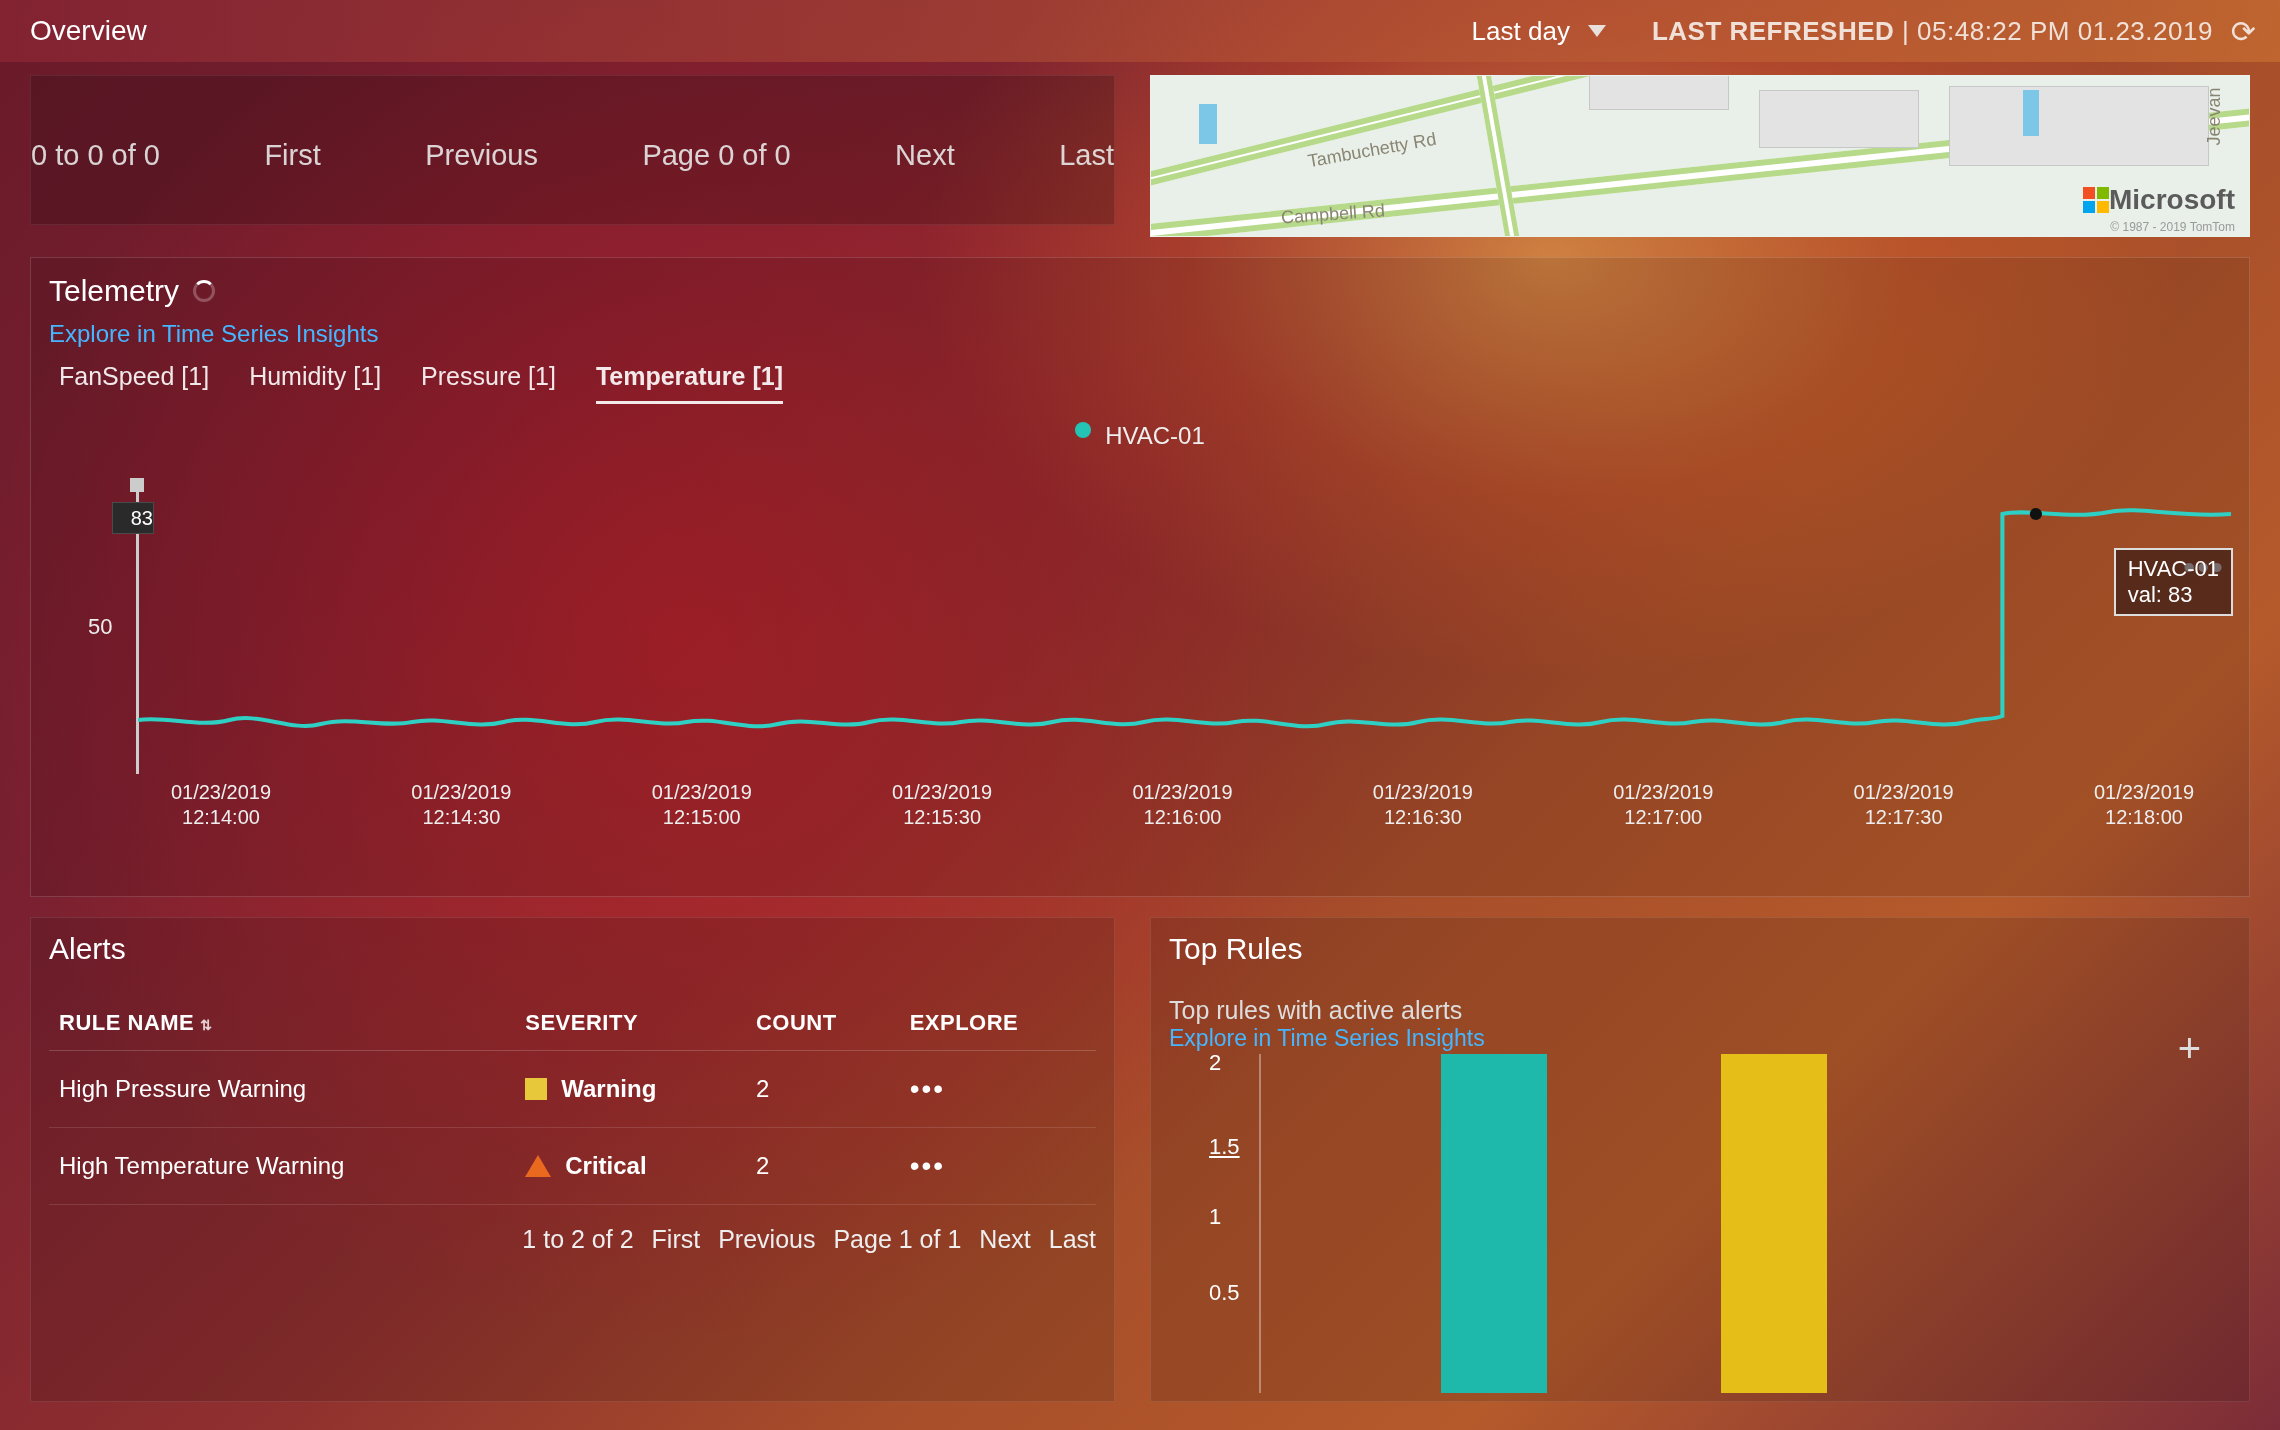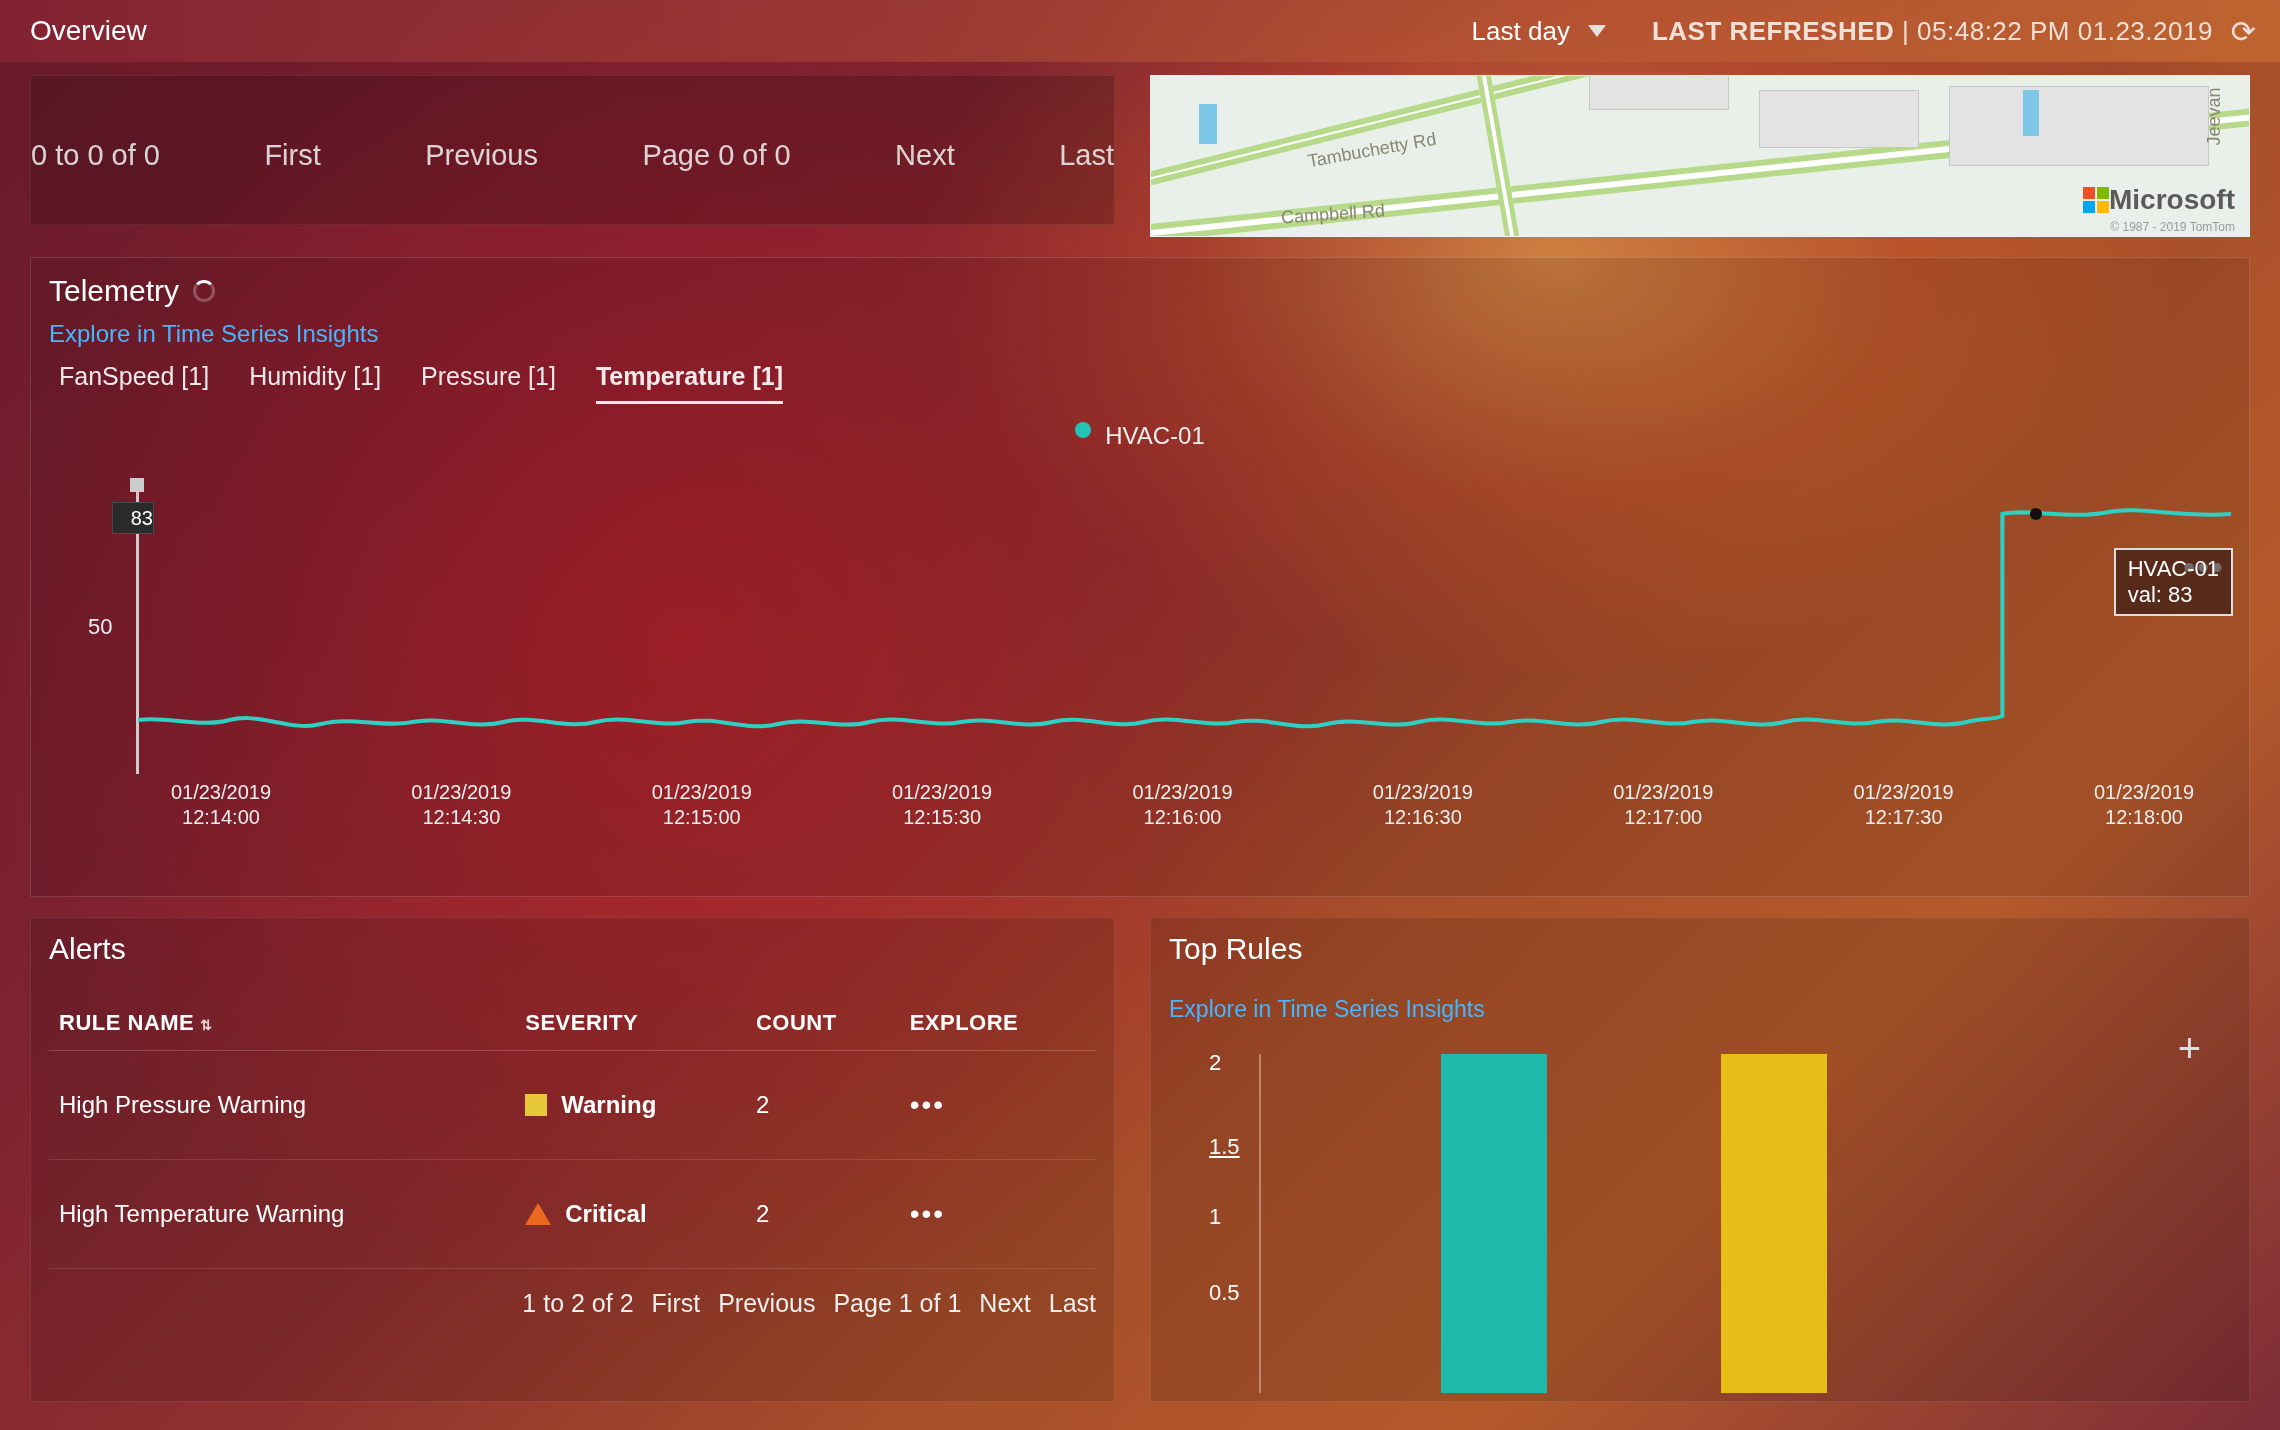--- a/index.html
+++ b/index.html
@@ -63,21 +63,21 @@
   .chart-svg{position:absolute;left:2px;right:0;top:0;bottom:0;width:100%;height:100%;}
   .more-dots{position:absolute;right:24px;top:290px;font-size:34px;letter-spacing:2px;color:#eee;cursor:pointer;}
   .xaxis{display:flex;justify-content:space-between;margin:6px 20px 0 105px;font-size:20px;color:#eee;text-align:center;}
   .xaxis div{width:170px;line-height:1.25;}
   .tooltip{position:absolute;border:2px solid #ddd;padding:6px 12px;font-size:22px;background:rgba(40,20,20,.6);}
   
   .alerts{position:absolute;left:30px;top:917px;width:1085px;bottom:28px;border:1px solid rgba(255,255,255,.1);background:rgba(0,0,0,.12);padding:14px 18px;}
   .panel-title{font-size:30px;font-weight:400;margin-bottom:30px;}
   .alerts table{width:100%;border-collapse:collapse;font-size:24px;}
   .alerts th{text-align:left;font-weight:700;font-size:22px;letter-spacing:.5px;padding:14px 10px;border-bottom:1px solid rgba(255,255,255,.18);}
-  .alerts td{padding:38px 10px;border-bottom:1px solid rgba(255,255,255,.12);}
+  .alerts td{padding:22px 10px;border-bottom:1px solid rgba(255,255,255,.12);}
   .sev{display:flex;align-items:center;gap:14px;font-weight:bold;}
   .sq{width:22px;height:22px;background:#e7c83a;}
   .tri{width:0;height:0;border-left:13px solid transparent;border-right:13px solid transparent;border-bottom:22px solid #e96a1e;}
   .dots{font-size:28px;letter-spacing:2px;cursor:pointer;}
   .sort-ic{font-size:14px;margin-left:6px;opacity:.8;}
   .alerts-pager{display:flex;gap:18px;justify-content:flex-end;margin-top:20px;font-size:25px;color:#eee;}
   
   .rules{position:absolute;right:30px;top:917px;width:1100px;bottom:28px;border:1px solid rgba(255,255,255,.1);background:rgba(0,0,0,.12);padding:14px 18px;}
   .rules-sub{font-size:25px;color:#ddd;margin-top:6px;}
   .rules-link{color:#45b6ff;font-size:23px;cursor:pointer;}
@@ -226,20 +226,21 @@
     <span class="link">First</span>
     <span class="link">Previous</span>
     <span>Page 1 of 1</span>
     <span class="link">Next</span>
     <span class="link">Last</span>
   </div>
 </div>
 
 <div class="rules">
   <div class="panel-title">Top Rules</div>
+  <div class="rules-sub">Top rules with active alerts</div>
   <div class="rules-link">Explore in Time Series Insights</div>
   <span class="plus">+</span>
   <div class="barchart">
     <span class="bylab" style="top:-4px;">2</span>
     <span class="bylab" style="top:80px;text-decoration:underline;">1.5</span>
     <span class="bylab" style="top:150px;">1</span>
     <span class="bylab" style="top:226px;">0.5</span>
     <div class="bar teal" style="left:180px;height:100%;"></div>
     <div class="bar gold" style="left:460px;height:100%;"></div>
   </div>

